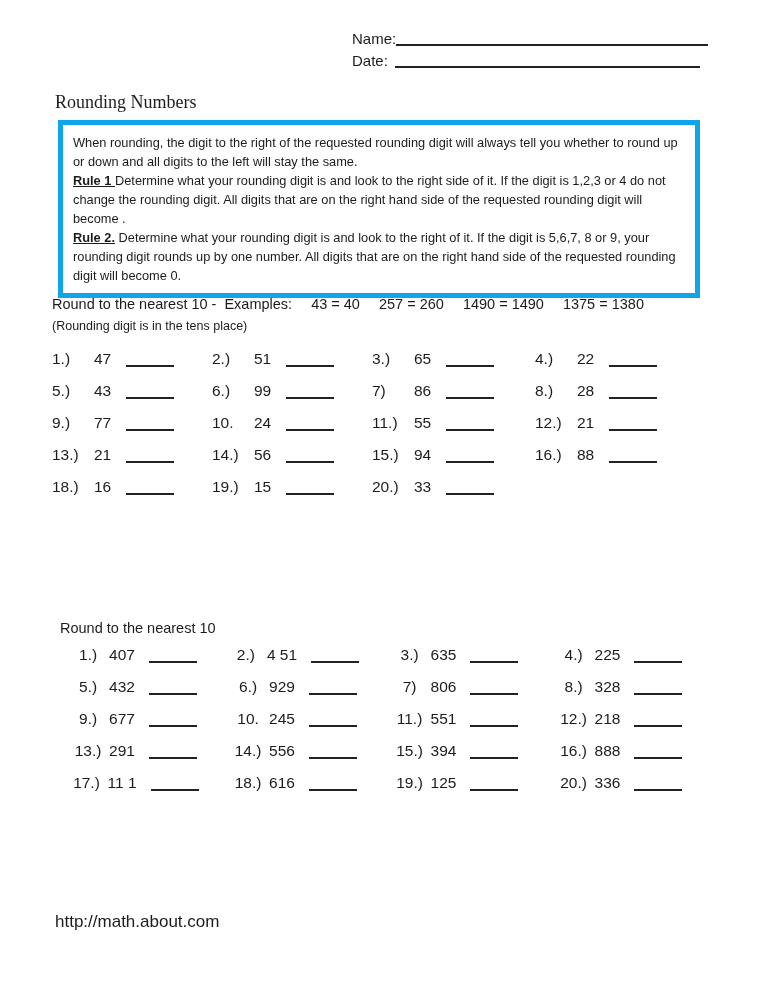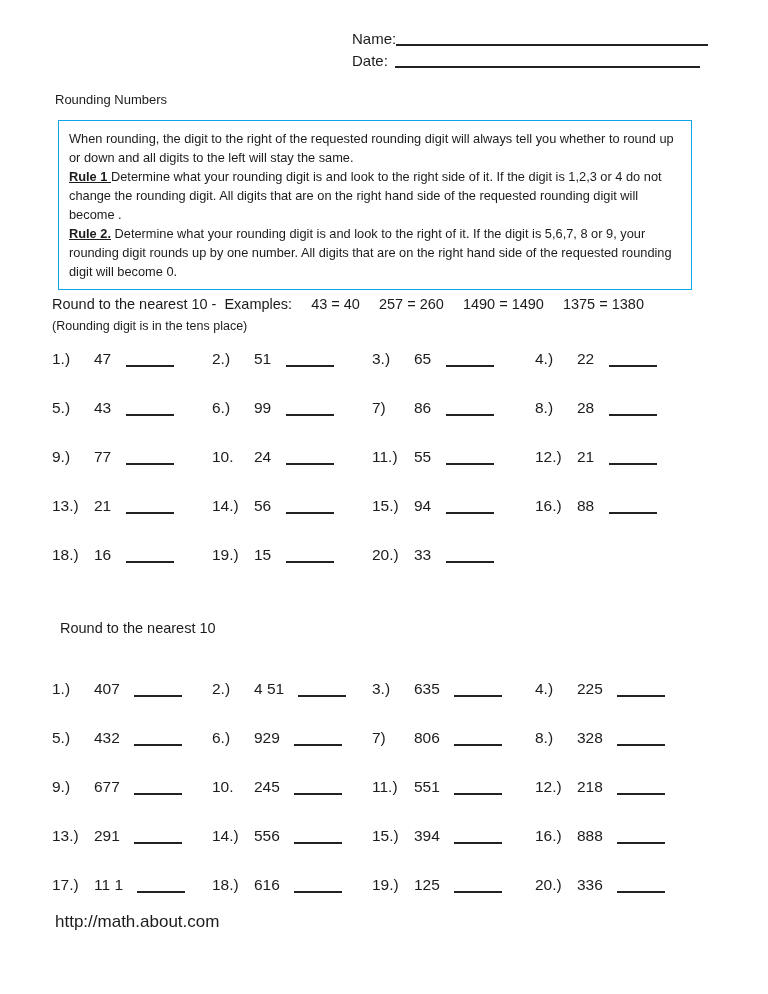--- a/index.html
+++ b/index.html
@@ -7,40 +7,40 @@
   .page { position:relative; width:760px; height:994px; background:#fff; overflow:hidden; }
 
   
   .header { position:absolute; left:352px; top:30px; font-size:15px; }
   .header-line { margin-bottom:5px; white-space:nowrap; }
   .fill-line { display:inline-block; border-bottom:2px solid #222; height:14px; vertical-align:-2px; }
   .fill-name { width:312px; }
   .fill-date { width:305px; margin-left:7px; }
 
   
-  .title { position:absolute; left:55px; top:92px; font-size:13px; }
-
-  
-  .rules-box { position:absolute; left:58px; top:120px; width:612px; border:1px solid #0ea5e9;
+  .title { position:absolute; left:55px; top:92px; font-size:18px;font-family:Liberation Serif, serif; }
+
+  
+  .rules-box { position:absolute; left:58px; top:120px; width:612px; border:5px solid #0ea5e9;
                padding:8px 10px; font-size:12.8px; line-height:19px; }
   .rules-box p { margin:0; }
   .rule-label { font-weight:bold; text-decoration:underline; }
 
   
   .examples-row { position:absolute; left:52px; top:296px; font-size:14.5px; white-space:nowrap; }
   .examples-label { margin-left:8px; }
   .example-item { margin-left:19px; }
   .subtitle { position:absolute; left:52px; top:319px; font-size:12.5px; }
 
   
   .problems { position:absolute; left:52px; display:grid;
               grid-template-columns:160px 160px 163px 165px;
-              grid-auto-rows:20px; row-gap:29px; font-size:15.5px; }
+              grid-auto-rows:20px; row-gap:12px; font-size:15.5px; }
   .problems-1 { top:350px; }
-  .problems-2 { top:680px; }
+  .problems-2 { top:646px;text-align:center; }
   .problem { white-space:nowrap; }
   .p-label { display:inline-block; width:42px; }
   .p-value { display:inline-block; min-width:18px; }
   .p-blank { display:inline-block; width:48px; height:15px; border-bottom:2px solid #222;
              margin-left:14px; vertical-align:-3px; }
 
   .section2-heading { position:absolute; left:60px; top:620px; font-size:14.5px; }
 
   .footer { position:absolute; left:55px; top:912px; font-size:17px; }
 </style>

